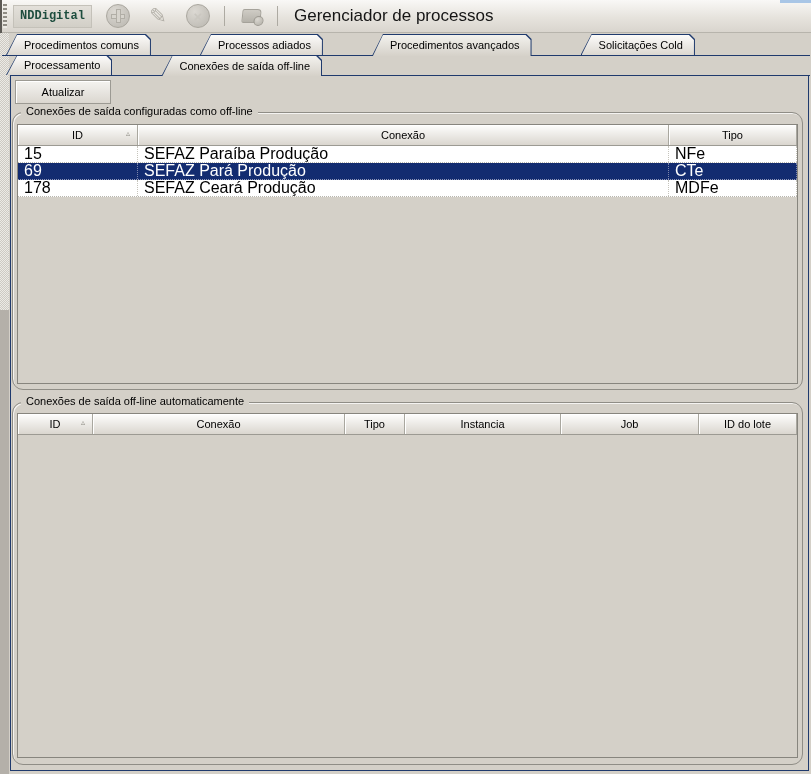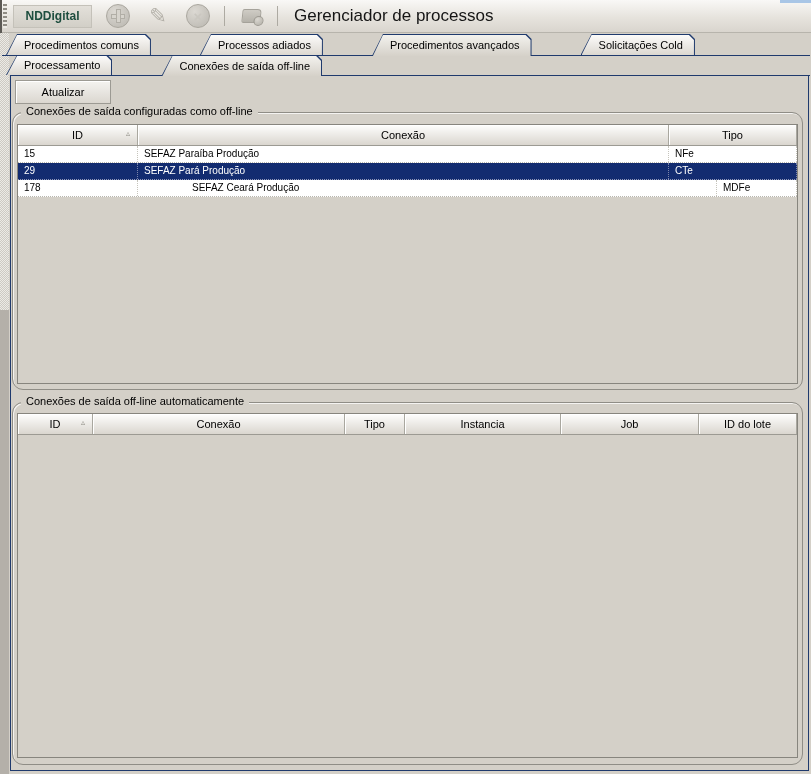--- a/index.html
+++ b/index.html
@@ -9,21 +9,21 @@
 
   
   .toolbar { position:absolute; left:0; top:0; width:811px; height:33px;
     background:linear-gradient(#f9f8f6, #e6e3dd 55%, #d9d5ce);
     border-bottom:1px solid #b7b4ac; display:flex; align-items:center; }
   .tb-edge { position:absolute; left:0; top:0; width:2px; height:33px; background:#5d5a55; }
   .gripper { width:4px; height:24px; margin-left:3px;
     background:repeating-linear-gradient(180deg,#8f8c84 0 2px, #eceae5 2px 4px); }
   .brand { margin-left:6px; width:79px; height:23px; border:1px solid #c4c1b9;
     background:linear-gradient(#e3e0da,#d2cfc7); color:var(--brand-text,#1d4d3e);
-    font-family:Liberation Sans, sans-serif; font-weight:bold; font-size:12px; cursor:default; }
+    font-family:Liberation Mono, monospace; font-weight:bold; font-size:12px; cursor:default; }
   .tbtn { width:28px; height:28px; margin-left:12px; display:flex; align-items:center; justify-content:center; }
   .circ { position:relative; width:24px; height:24px; border-radius:50%;
     border:1px solid #aaa79f; background:radial-gradient(circle at 35% 30%, #dcd9d3, #b9b6af);
     display:flex; align-items:center; justify-content:center; }
   .bar { position:absolute; background:#d7d4cd; box-shadow:0 0 0 1px #b1aea6; }
   .bar.h { width:12px; height:3px; left:5px; top:10px; }
   .bar.v { width:3px; height:12px; left:10px; top:5px; }
   .pencil { font-size:21px; color:#b3b0a8; line-height:1; transform:translateY(-1px); }
   .circ.xmark { font-size:15px; font-weight:bold; color:#cac7c0; }
   .tsep { width:1px; height:20px; background:#adaaa2; margin-left:12px; }
@@ -79,21 +79,21 @@
   .g2 .grid { top:10px; bottom:6px; }
   .ghead { display:flex; height:21px; flex:0 0 21px; background:linear-gradient(#ffffff,#d5d1ca);
     border-bottom:1px solid #9c9a93; }
   .gh { position:relative; display:flex; align-items:center; justify-content:center; font-size:11px;
     background:linear-gradient(#fefefd,#dad6cf); border-right:1px solid #a9a79f;
     box-shadow:inset 1px 1px 0 #fff; flex:0 0 auto; }
   .gh.flex { flex:1 1 auto; }
   .sort { position:absolute; right:7px; top:4px; font-size:8px; color:#8e8c84; }
   .gbody { flex:1 1 auto; }
   .grow { display:flex; height:17px; line-height:16px; background:#fff;
-    border-bottom:1px dotted #b8b6ae; font-size:10px; }
+    border-bottom:1px dotted #b8b6ae; font-size:16px; }
   .gc { padding-left:6px; border-right:1px dotted #c6c4bc; white-space:nowrap; overflow:hidden; flex:0 0 auto; }
   .gc.flex { flex:1 1 auto; }
   .grow.sel { background:var(--selection-bg,#132c70); color:var(--selection-text,#fff);
     border-bottom-color:#8f97b8; }
   .grow.sel .gc { border-right-color:#7d86ab; }
 </style>
 </head>
 <body>
 
 <div class="app">
@@ -172,27 +172,27 @@
               <span>Tipo</span>
             </div>
           </div>
           <div class="gbody">
             <div class="grow">
               <div class="gc" style="width: 120px;">15</div>
               <div class="gc" style="width: 531px;">SEFAZ Paraíba Produção</div>
               <div class="gc flex">NFe</div>
             </div>
             <div class="grow sel">
-              <div class="gc" style="width: 120px;">29</div>
+              <div class="gc" style="width: 120px;">69</div>
               <div class="gc" style="width: 531px;">SEFAZ Pará Produção</div>
               <div class="gc flex">CTe</div>
             </div>
             <div class="grow">
               <div class="gc" style="width: 120px;">178</div>
-              <div class="gc" style="width: 531px; margin-left: 48px;">SEFAZ Ceará Produção</div>
+              <div class="gc" style="width: 531px;">SEFAZ Ceará Produção</div>
               <div class="gc flex">MDFe</div>
             </div>
           </div>
         </div>
     </div>
 
     <div class="group g2">
       <span class="gtitle">Conexões de saída off-line automaticamente</span>
       <div class="grid">
           <div class="ghead">

